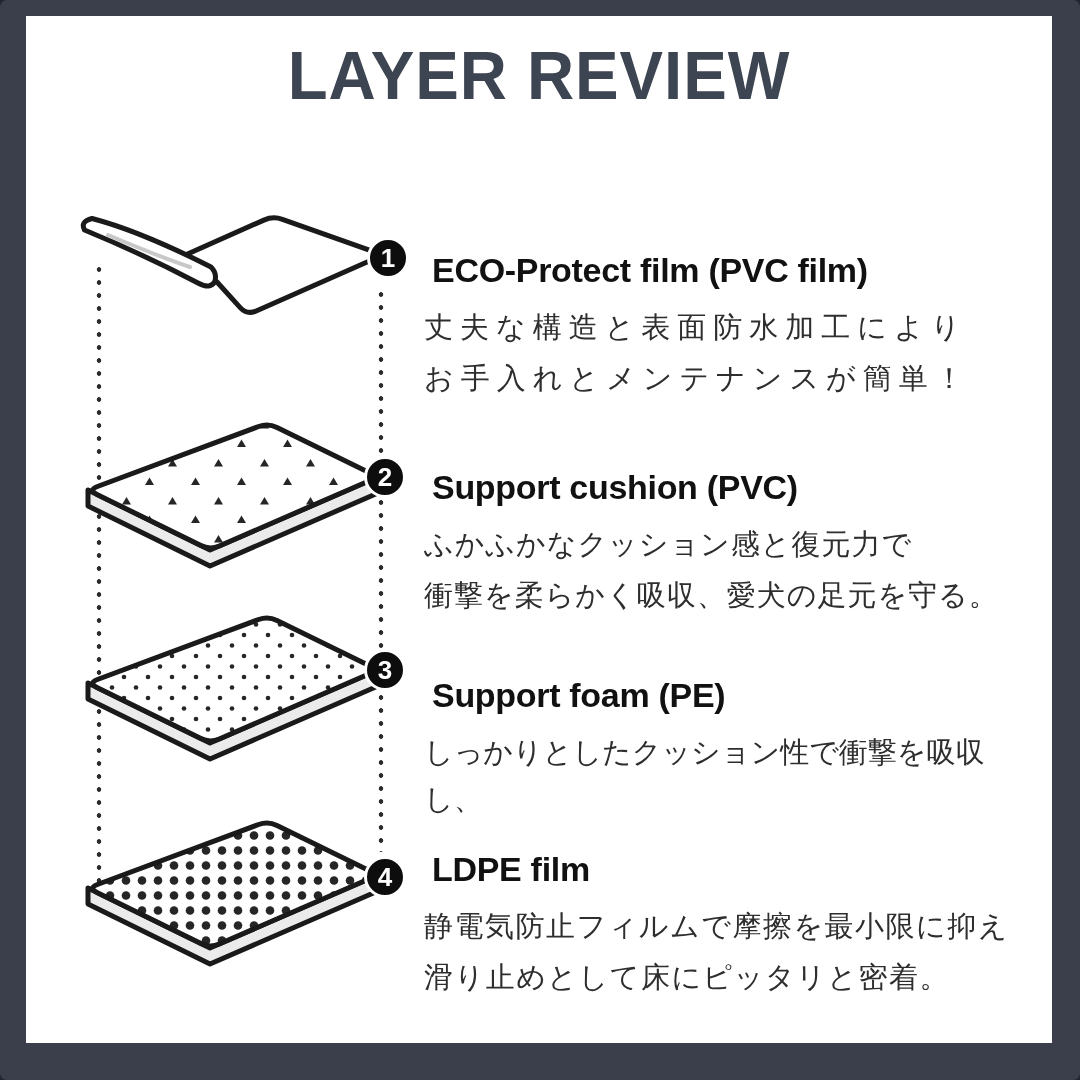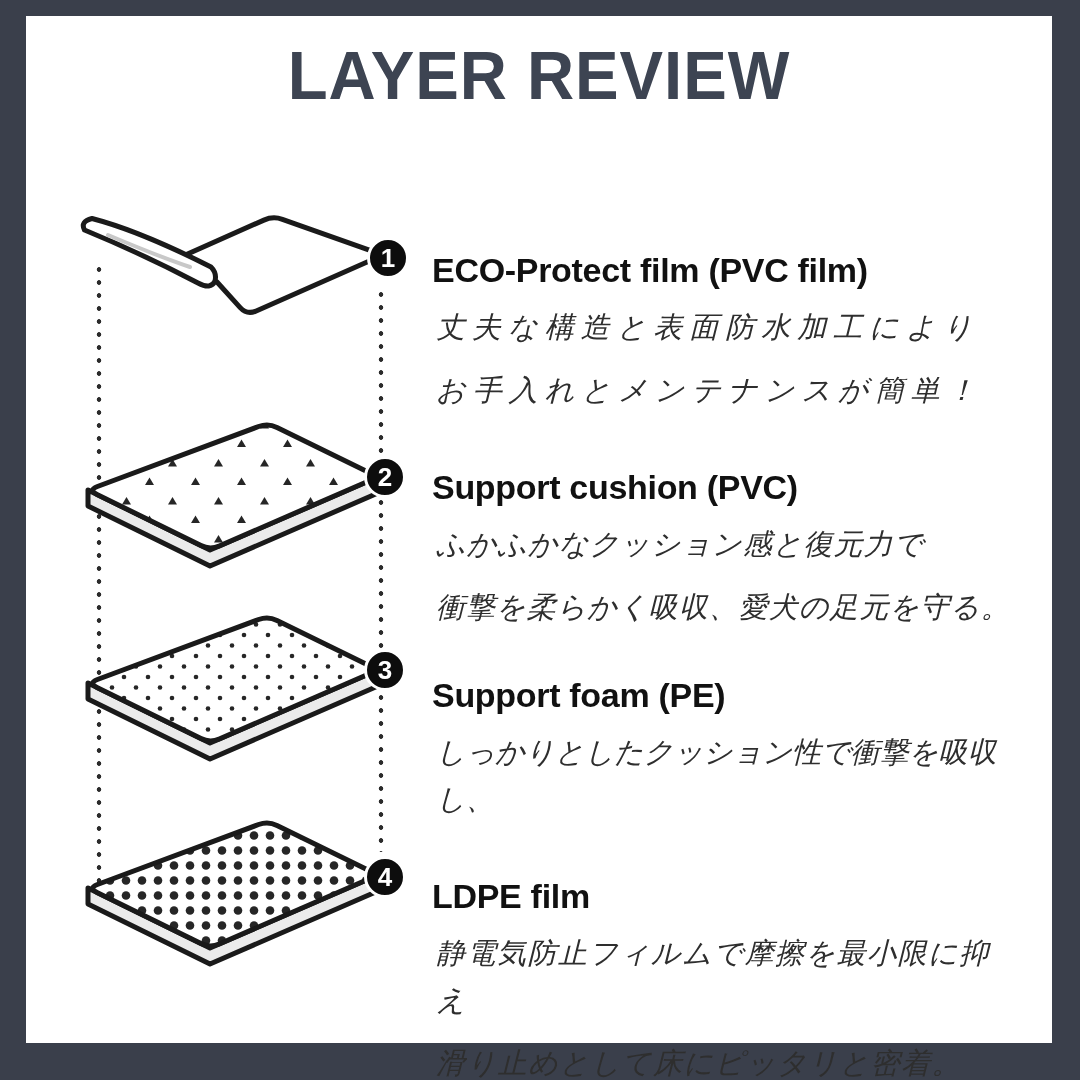--- a/index.html
+++ b/index.html
@@ -1,18 +1,18 @@
 <!DOCTYPE html>
 <html><head>
 <meta charset="utf-8">
 <style>
   html,body{margin:0;padding:0;background:#202430;}
   .frame{
     position:relative;width:1080px;height:1080px;background:#3A3F4B;
-    overflow:hidden;font-family:"Liberation Sans","DejaVu Sans",sans-serif;
+    overflow:hidden;font-family:"Liberation Sans","DejaVu Sans",sans-serif;border-radius:7px;
   }
   .canvas{position:absolute;left:26px;top:16px;width:1026px;height:1027px;background:#ffffff;}
   .title{
     position:absolute;left:26px;top:40px;width:1026px;margin:0;
     text-align:center;font-size:68px;line-height:70px;font-weight:bold;
     letter-spacing:1px;color:#3D4452;z-index:2;
     transform:scaleX(0.96);transform-origin:center;
   }
   .dotted{
     position:absolute;width:6px;z-index:1;
@@ -27,23 +27,22 @@
     background:#0D0D0D;border:3px solid #ffffff;color:#ffffff;
     display:flex;align-items:center;justify-content:center;
     font-size:26px;font-weight:bold;line-height:1;
   }
   .layer-text{position:absolute;left:420px;width:610px;z-index:2;}
   .layer-text h2{
     margin:12px;font-size:34px;line-height:40px;font-weight:bold;
     letter-spacing:-0.3px;color:#111111;
   }
   .layer-text p{
-    margin:16px;font-size:29px;line-height:47px;color:#2E2E2E;
+    margin:4px;font-size:29px;line-height:47px;color:#2E2E2E;
     font-family:"Liberation Sans","DejaVu Sans",sans-serif;
-    font-style:italic;
   }
   .layer-text p.first{margin-top:14px;}
   .s1 p{letter-spacing:7px;}
   .s2 p{letter-spacing:1px;}
   .s3 p{letter-spacing:0px;}
   .s4 p{letter-spacing:1.5px;}
 </style>
 </head>
 <body>
 
@@ -112,18 +111,18 @@
     <h2>Support cushion (PVC)</h2>
     <p class="first">ふかふかなクッション感と復元力で</p>
     <p>衝撃を柔らかく吸収、愛犬の足元を守る。</p>
   </section>
 
   <section class="layer-text s3" style="top:663px">
     <h2>Support foam (PE)</h2>
     <p class="first">しっかりとしたクッション性で衝撃を吸収し、</p>
   </section>
 
-  <section class="layer-text s4" style="top:864px">
+  <section class="layer-text s4" style="top:837px">
     <h2>LDPE film</h2>
     <p class="first">静電気防止フィルムで摩擦を最小限に抑え</p>
     <p>滑り止めとして床にピッタリと密着。</p>
   </section>
 </div>
 
 </body></html>

